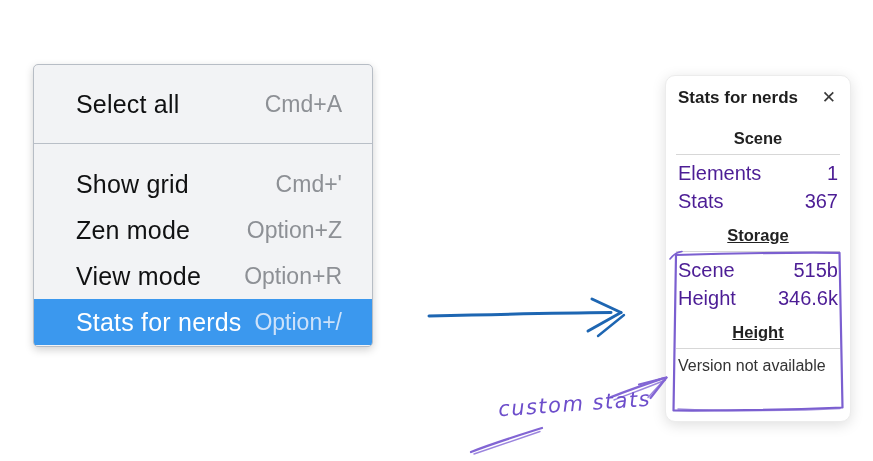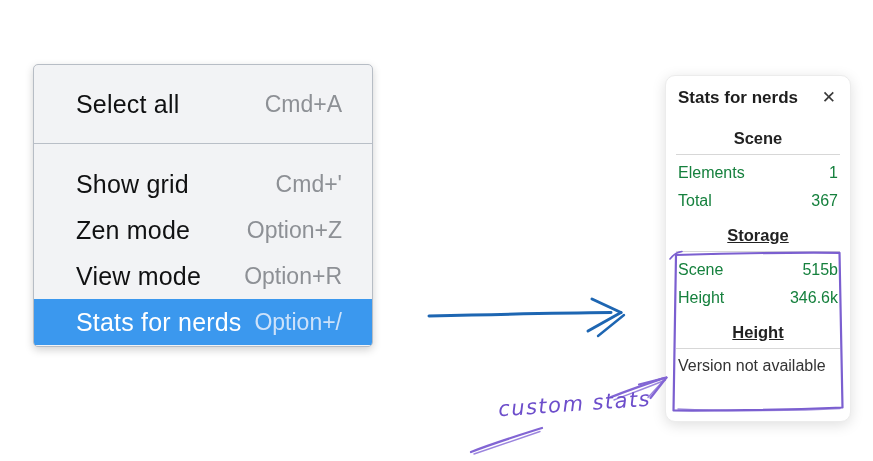--- a/index.html
+++ b/index.html
@@ -94,22 +94,22 @@
   .stats-hr {
     border: none;
     border-top: 1px solid #d7d7d7;
     margin: 6px -2px 4px -2px;
   }
   .stat-row {
     display: flex;
     justify-content: space-between;
     align-items: center;
     line-height: 28px;
-    font-size: 16px;
-    color: #15803d;
+    font-size: 20px;
+    color: #4c1d95;
   }
   .stat-note {
     font-size: 16px;
     color: #333333;
     line-height: 26px;
     white-space: nowrap;
   }
 
   
   .overlay {
@@ -169,21 +169,21 @@
     <button class="stats-close">✕</button>
   </div>
 
   <div class="stats-section-header first">Scene</div>
   <hr class="stats-hr">
   <div class="stat-row">
     <span>Elements</span>
     <span>1</span>
   </div>
   <div class="stat-row">
-    <span>Total</span>
+    <span>Stats</span>
     <span>367</span>
   </div>
 
   <div class="stats-section-header mid">Storage</div>
   <hr class="stats-hr">
   <div class="stat-row">
     <span>Scene</span>
     <span>515b</span>
   </div>
   <div class="stat-row">

